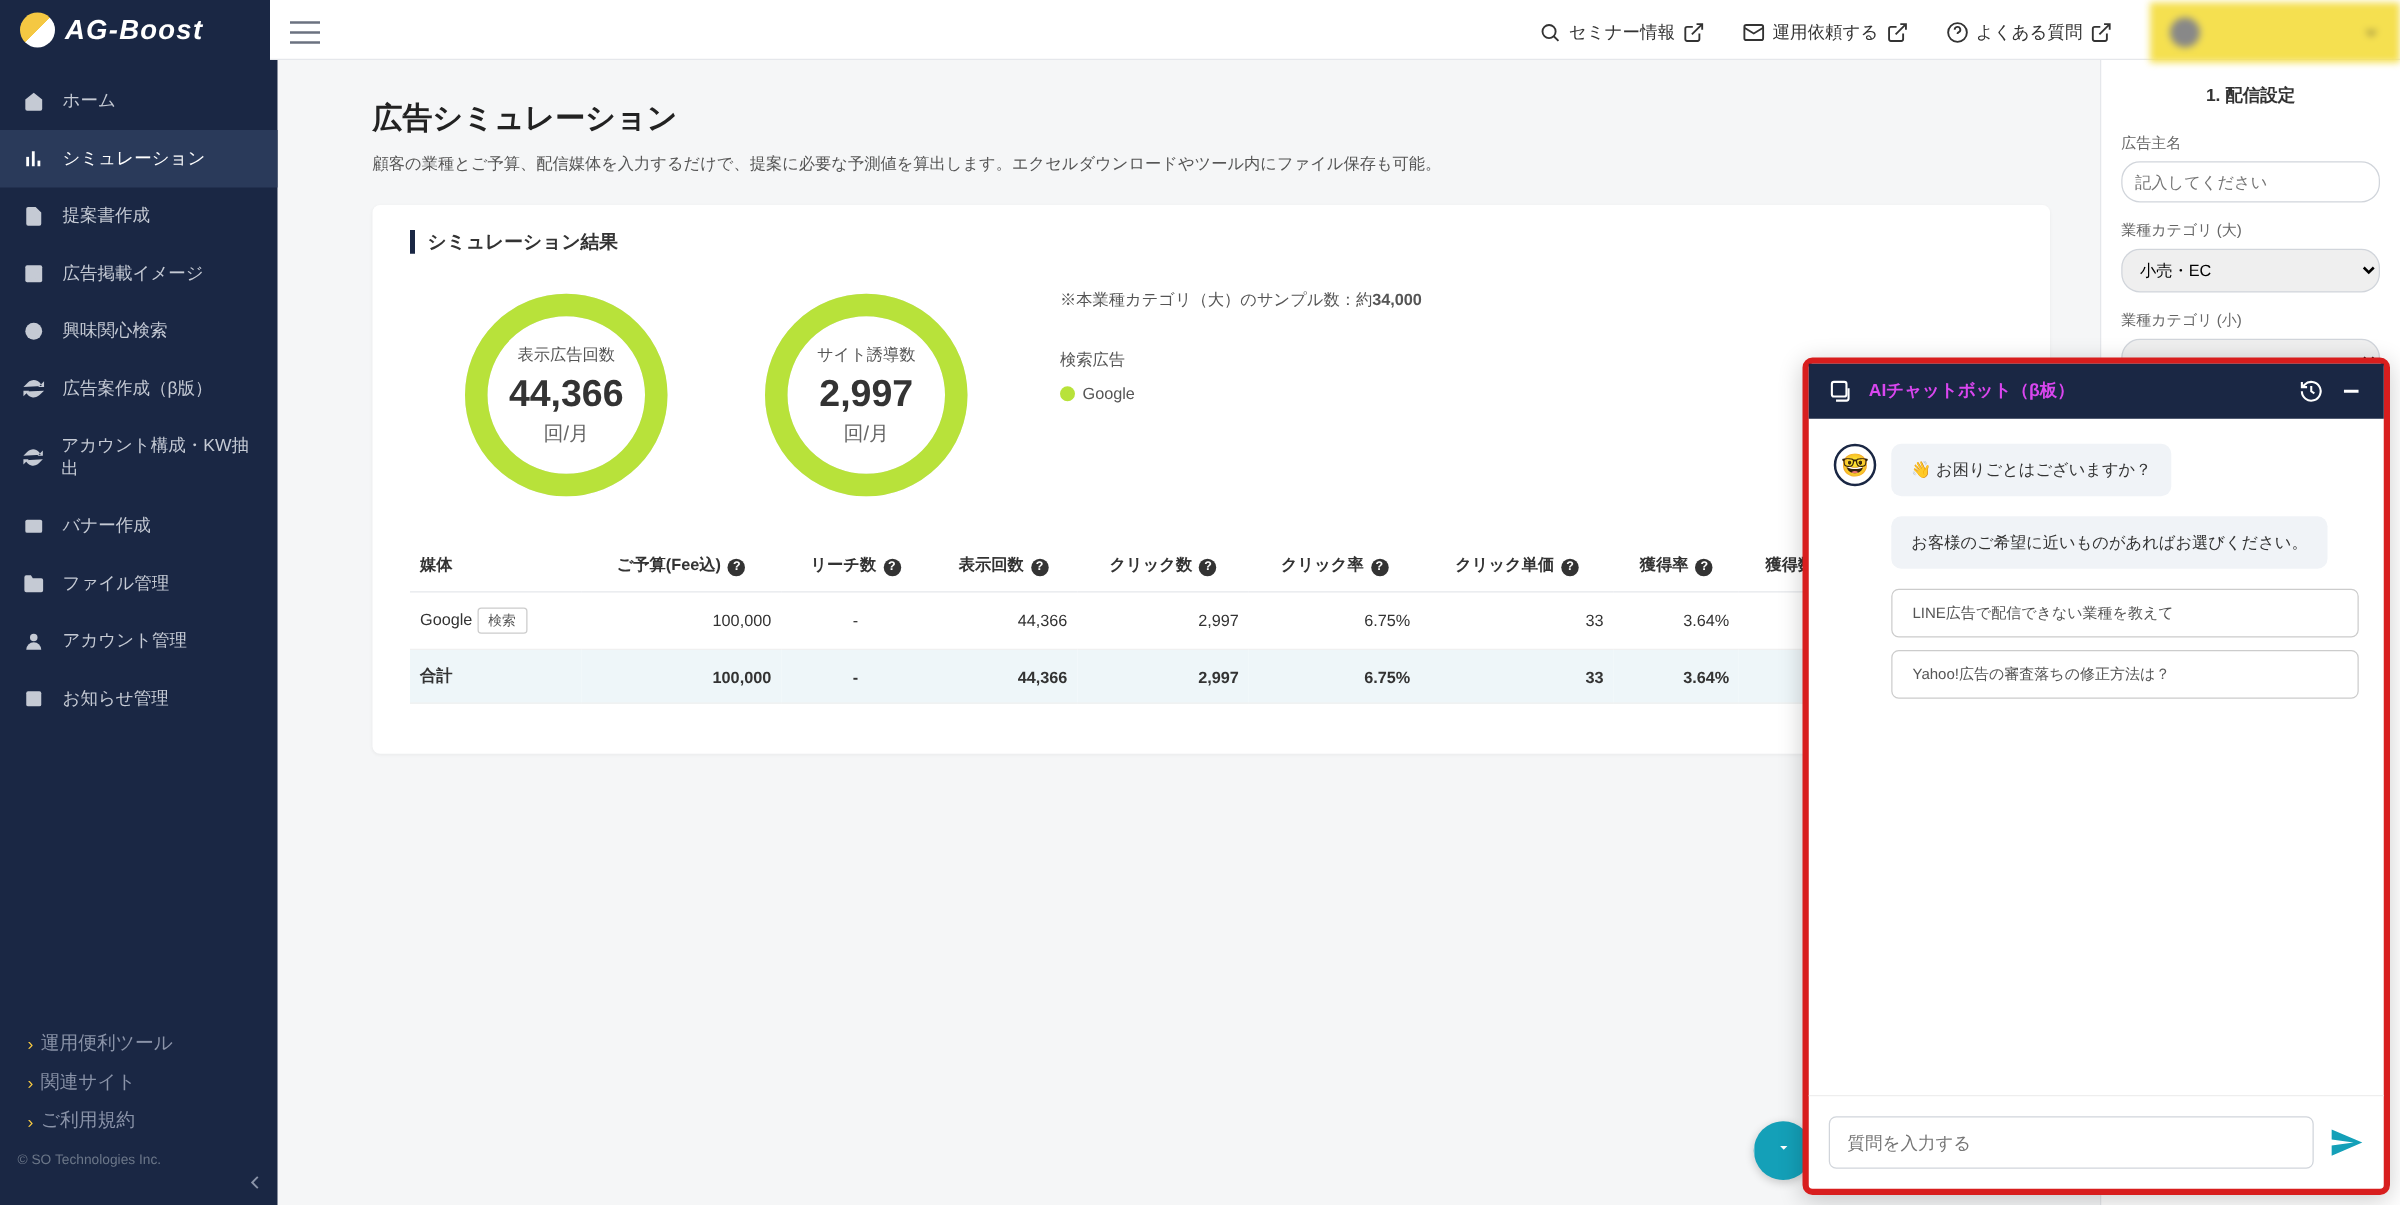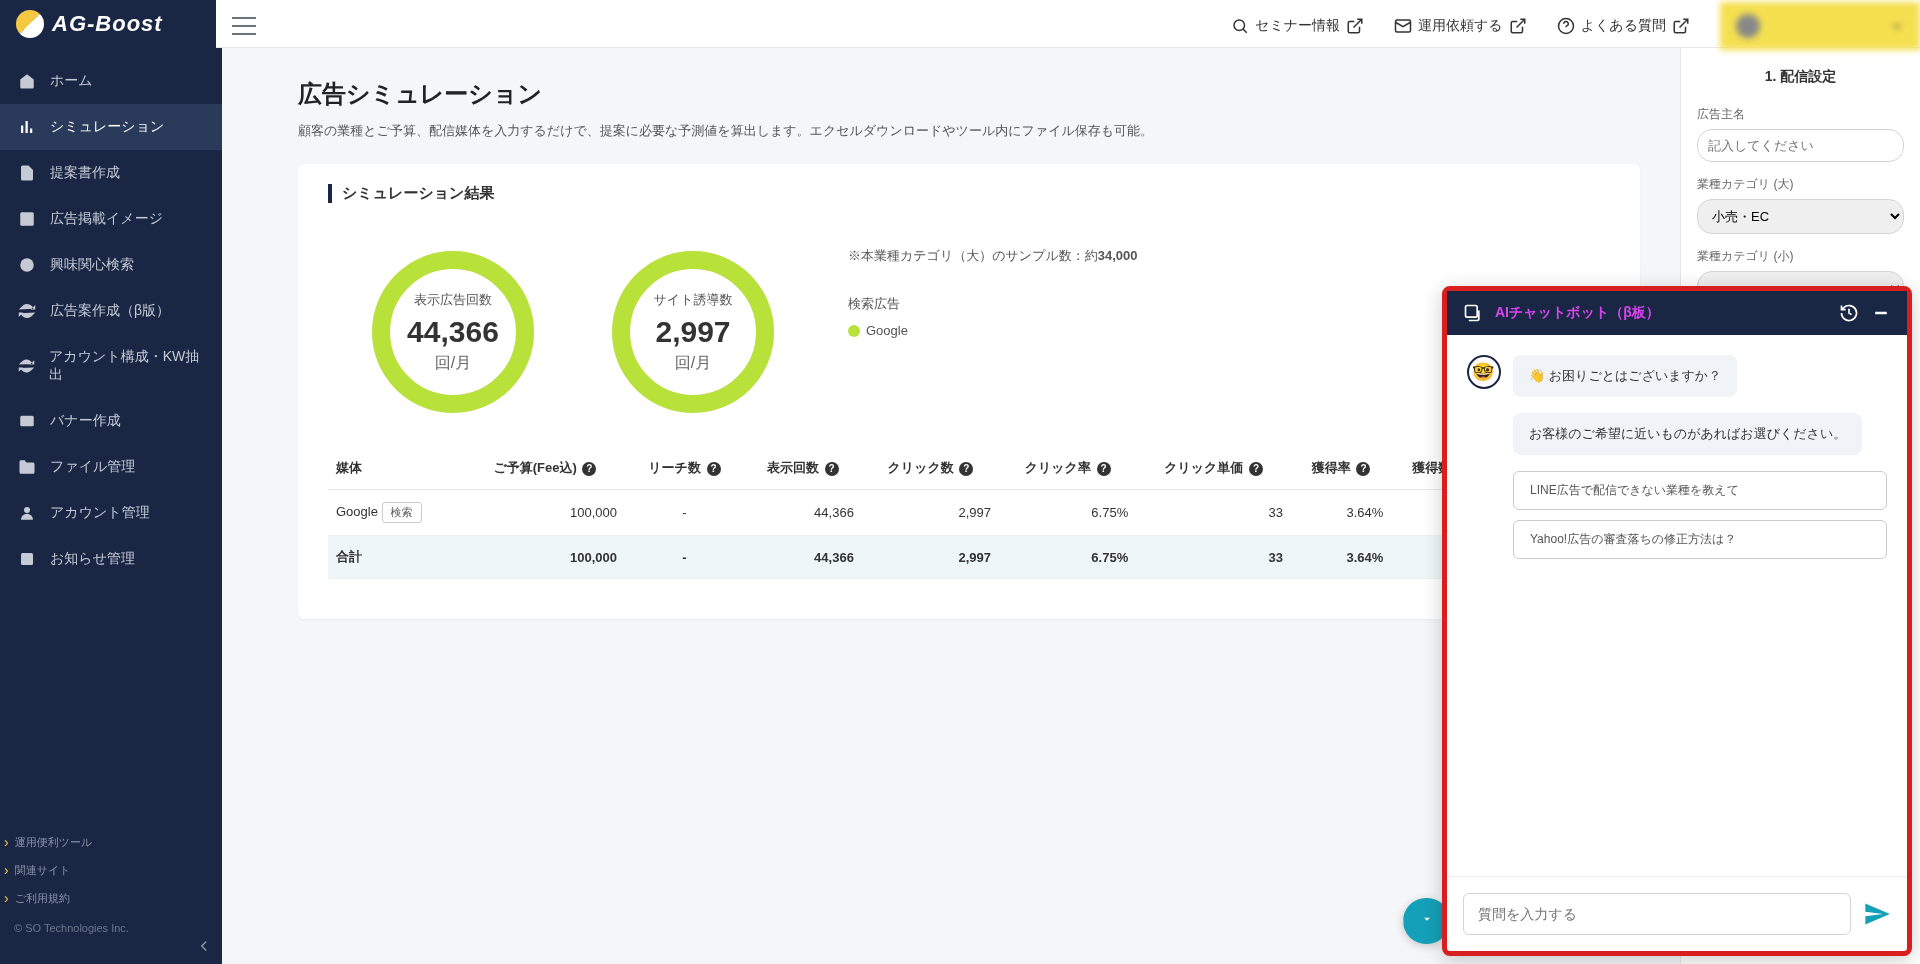--- a/index.html
+++ b/index.html
@@ -17,29 +17,29 @@
 .user-badge { width: 200px; height: 48px; background: #f5e050; display: flex; align-items: center; padding: 0 16px; gap: 10px; cursor: pointer; filter: blur(3px); }
 .user-avatar { width: 24px; height: 24px; border-radius: 50%; background: #888; }
 .user-name { flex: 1; font-size: 13px; }
 .chevron-down { width: 14px; height: 14px; }
 .sidebar { position: absolute; top: 48px; left: 0; bottom: 0; width: 222px; background: #1a2744; display: flex; flex-direction: column; }
 .sidebar-menu { flex: 1; padding-top: 10px; }
 .sidebar-item { display: flex; align-items: center; gap: 14px; padding: 14px 18px; color: #c5cad4; font-size: 14px; cursor: pointer; }
 .sidebar-item.active { background: #2a3a5a; color: #fff; }
 .sidebar-item svg { width: 18px; height: 18px; fill: currentColor; }
 .sidebar-bottom { padding: 0 0 20px 0; }
-.sidebar-link-item { display: flex; align-items: center; gap: 6px; padding: 6px 4px; color: #8a93a8; font-size: 11px; cursor: pointer; }
+.sidebar-link-item { display: flex; align-items: center; gap: 6px; padding: 6px 22px; color: #8a93a8; font-size: 15px; cursor: pointer; }
 .sidebar-link-item::before { content: "›"; color: #f5c842; font-size: 14px; }
 .sidebar-copyright { padding: 10px 14px; color: #6b7688; font-size: 11px; }
 .sidebar-collapse { position: absolute; bottom: 0; right: 0; width: 36px; height: 36px; display: flex; align-items: center; justify-content: center; cursor: pointer; color: #8a93a8; }
 .main { position: absolute; top: 48px; left: 258px; right: 240px; bottom: 0; padding: 30px 40px; overflow: auto; }
 .page-title { font-size: 24px; font-weight: bold; margin-bottom: 12px; color: #222; }
 .page-desc { font-size: 13px; color: #555; margin-bottom: 24px; }
 .card { background: #fff; border-radius: 6px; padding: 20px 30px 40px; box-shadow: 0 1px 3px rgba(0,0,0,.05); }
-.card-title { font-size: 15px; font-weight: bold; border-left: 4px solid #1a2744; padding-left: 10px; margin-bottom: 44px; }
+.card-title { font-size: 15px; font-weight: bold; border-left: 4px solid #1a2744; padding-left: 10px; margin-bottom: 28px; }
 .gauges { display: flex; gap: 70px; align-items: flex-start; margin-bottom: 30px; padding-left: 40px; }
 .gauge { position: relative; width: 170px; height: 170px; }
 .gauge svg { transform: rotate(-90deg); }
 .gauge-bg { fill: none; stroke: #e5e7eb; stroke-width: 18; }
 .gauge-fill { fill: none; stroke: #b8e23a; stroke-width: 18; }
 .gauge-center { position: absolute; inset: 0; display: flex; flex-direction: column; align-items: center; justify-content: center; }
 .gauge-label { font-size: 13px; color: #555; margin-bottom: 6px; }
 .gauge-value { font-size: 30px; font-weight: bold; }
 .gauge-unit { font-size: 16px; color: #666; margin-top: 4px; }
 .sample-info { font-size: 13px; color: #555; }

